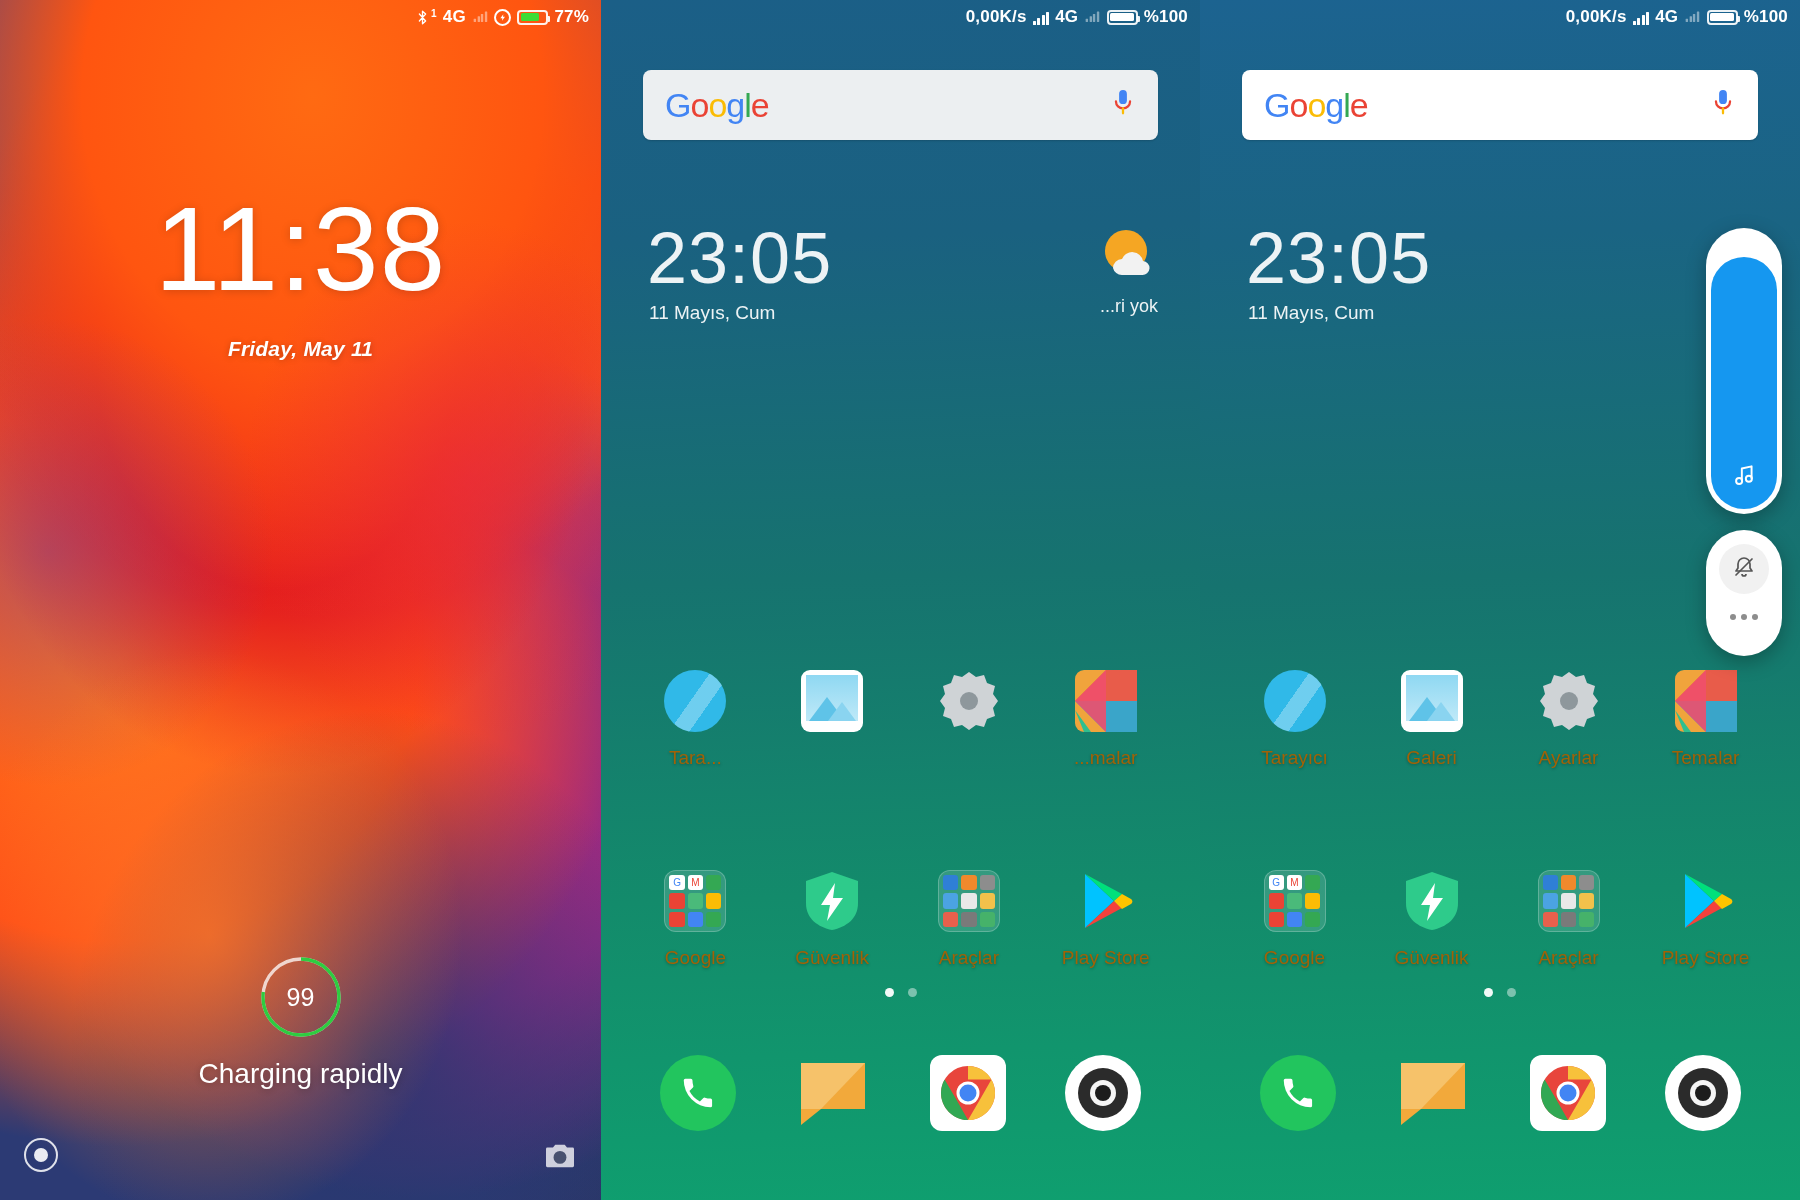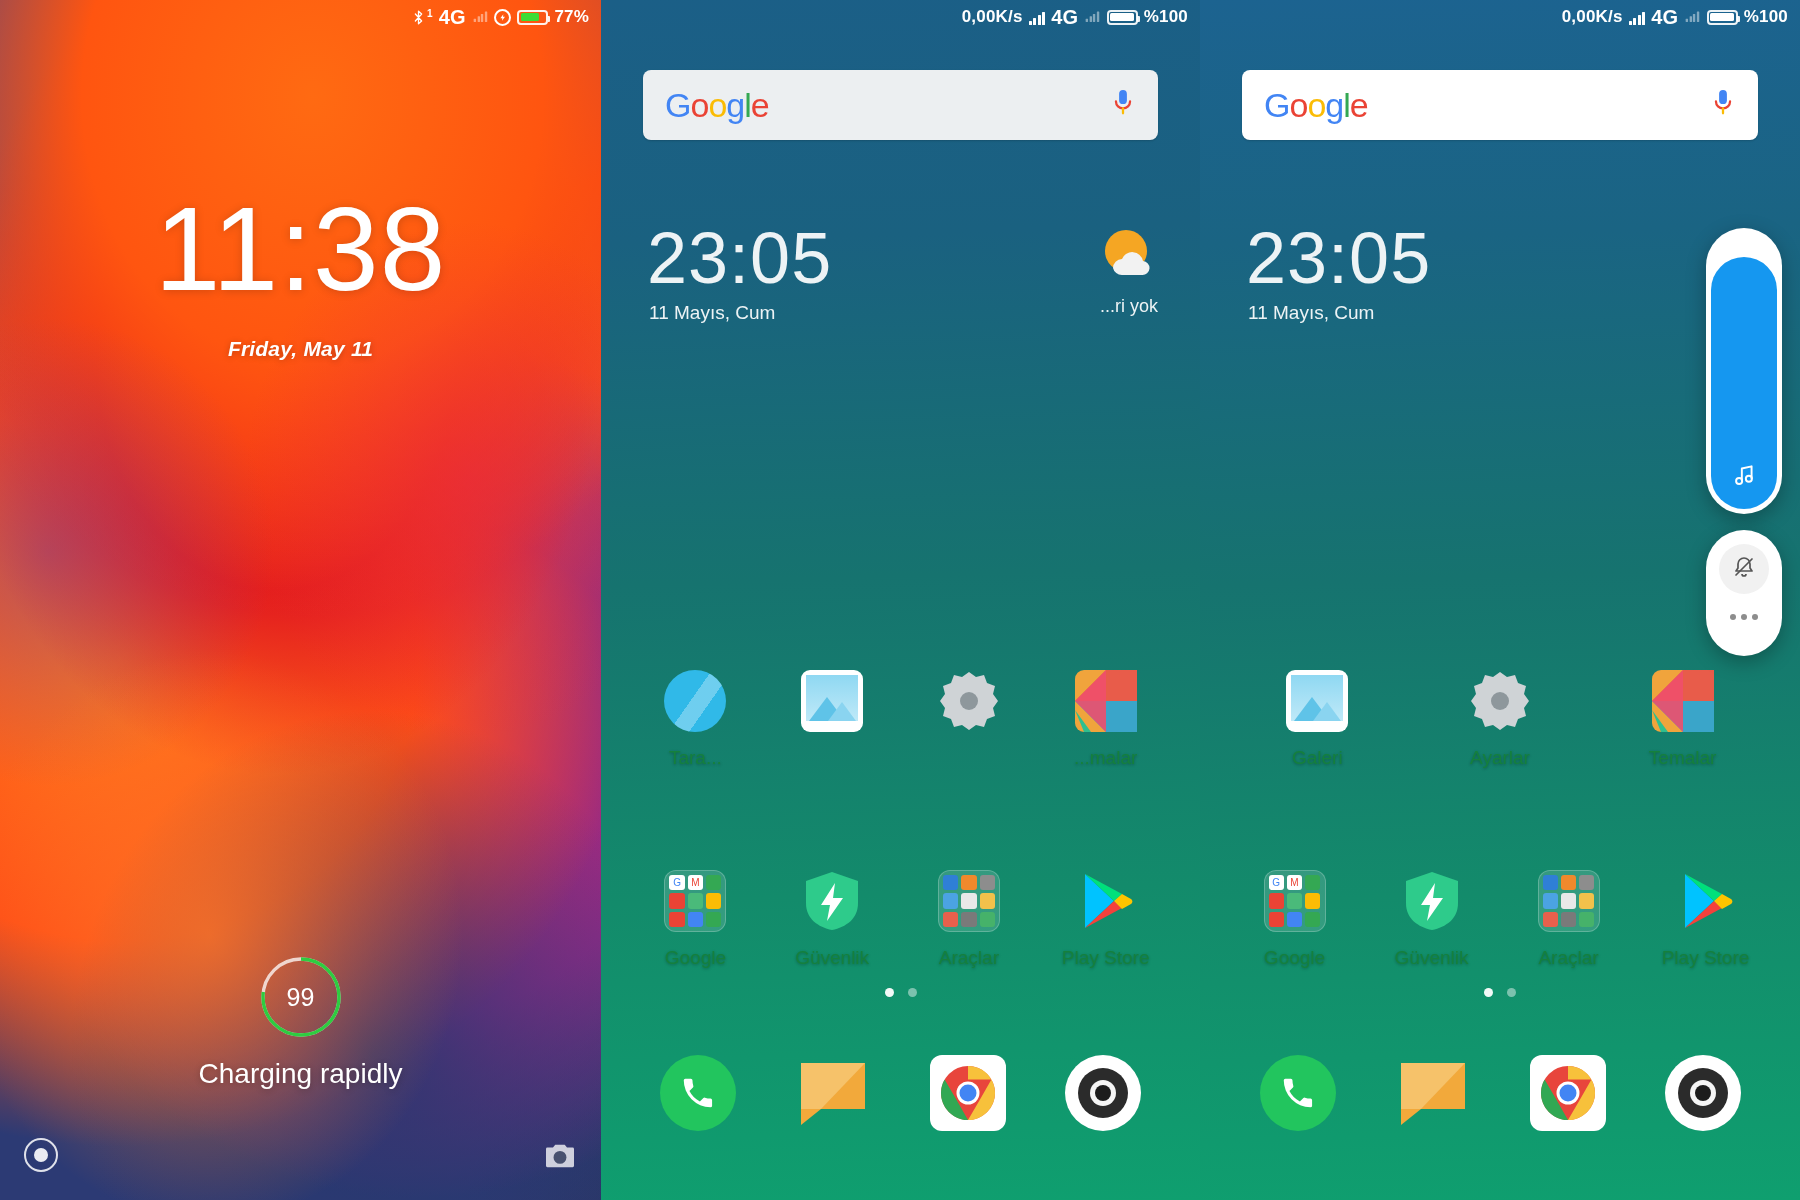--- a/index.html
+++ b/index.html
@@ -19,21 +19,21 @@
 
   
   .statusbar {
     position: absolute; top: 0; left: 0; right: 0; height: 34px;
     display: flex; align-items: center; justify-content: flex-end;
     padding: 0 12px; gap: 6px; z-index: 40;
     color: #fff; font-size: 17px; font-weight: bold;
     letter-spacing: 0.2px;
   }
   .sb-netspeed { font-size: 17px; font-weight: bold; }
-  .sb-4g { font-size: 20px; font-weight: bold; }
+  .sb-4g { font-size: 17px; font-weight: bold; }
   .sb-pct { font-size: 17px; font-weight: bold; }
   .bt-wrap { position: relative; display: inline-flex; align-items: flex-start; }
   .bt-sup { font-size: 10px; line-height: 1; margin-left: 1px; margin-top: 1px; font-weight: bold; }
 
   .sig { display: inline-flex; align-items: flex-end; gap: 1.5px; height: 15px; }
   .sig i { display: block; width: 3px; background: #fff; border-radius: 0.5px; }
   .sig i:nth-child(1){ height: 4px; }
   .sig i:nth-child(2){ height: 7px; }
   .sig i:nth-child(3){ height: 10px; }
   .sig i:nth-child(4){ height: 13px; }
@@ -147,21 +147,21 @@
     color: rgba(255,255,255,.92); font-size: 19px; font-weight: 400;
   }
   .weather-wrap { position: absolute; top: 228px; right: 42px; text-align: right; }
   .weather-txt { margin-top: 10px; color: rgba(255,255,255,.92); font-size: 18px; }
 
   
   .appgrid { position: absolute; left: 0; right: 0; }
   .approw { display: flex; justify-content: space-around; padding: 0 26px; }
   .app { width: 118px; text-align: center; }
   .app .ic { width: 62px; height: 62px; margin: 0 auto; position: relative; }
-  .app .lbl { margin-top: 15px; color: #15803d; font-size: 19px;
+  .app .lbl { margin-top: 15px; color: #a16207; font-size: 19px;
               text-shadow: 0 1px 3px rgba(0,0,0,.3); white-space: nowrap; }
 
   .ic-browser { border-radius: 50%; background: #30b9e8; overflow: hidden; }
   .ic-browser::after { content:""; position:absolute; left:-10%; top:-10%; width: 120%; height: 120%;
     background: linear-gradient(125deg, rgba(255,255,255,0) 46%, rgba(255,255,255,.30) 46%, rgba(255,255,255,.30) 62%, rgba(255,255,255,0) 62%); }
 
   .ic-gallery { background: #fff; border-radius: 9px; padding: 5px 5px 11px; }
   .ic-gallery .pic { height: 100%; background: linear-gradient(#8fd8f2, #bfe9f8); position: relative; overflow: hidden; }
   .ic-gallery .pic::before { content:""; position:absolute; bottom:0; left:6%; width:0;height:0;
     border-left: 18px solid transparent; border-right: 18px solid transparent; border-bottom: 24px solid #5fc3e8; }
@@ -499,20 +499,24 @@
       </div>
       <div class="dots3">
           <i></i>
           <i></i>
           <i></i>
         </div>
     </div>
 
     <div class="appgrid approw" style="top:670px; position:absolute;">
       <div class="app">
+        <div class="ic ic-browser"></div>
+        <div class="lbl">Tarayıcı</div>
+      </div>
+      <div class="app">
         <div class="ic ic-gallery">
             <div class="pic"></div>
           </div>
         <div class="lbl">Galeri</div>
       </div>
       <div class="app">
         <div class="ic ic-settings">
           <svg width="62" height="62" viewBox="0 0 62 62">
             <path d="M31 2 38 7l8-2 3 8 8 3-2 8 5 7-5 7 2 8-8 3-3 8-8-2-7 5-7-5-8 2-3-8-8-3 2-8-5-7 5-7-2-8 8-3 3-8 8 2z" fill="#cfd3d6"></path>
             <circle cx="31" cy="31" r="9" fill="#8e979c"></circle>

